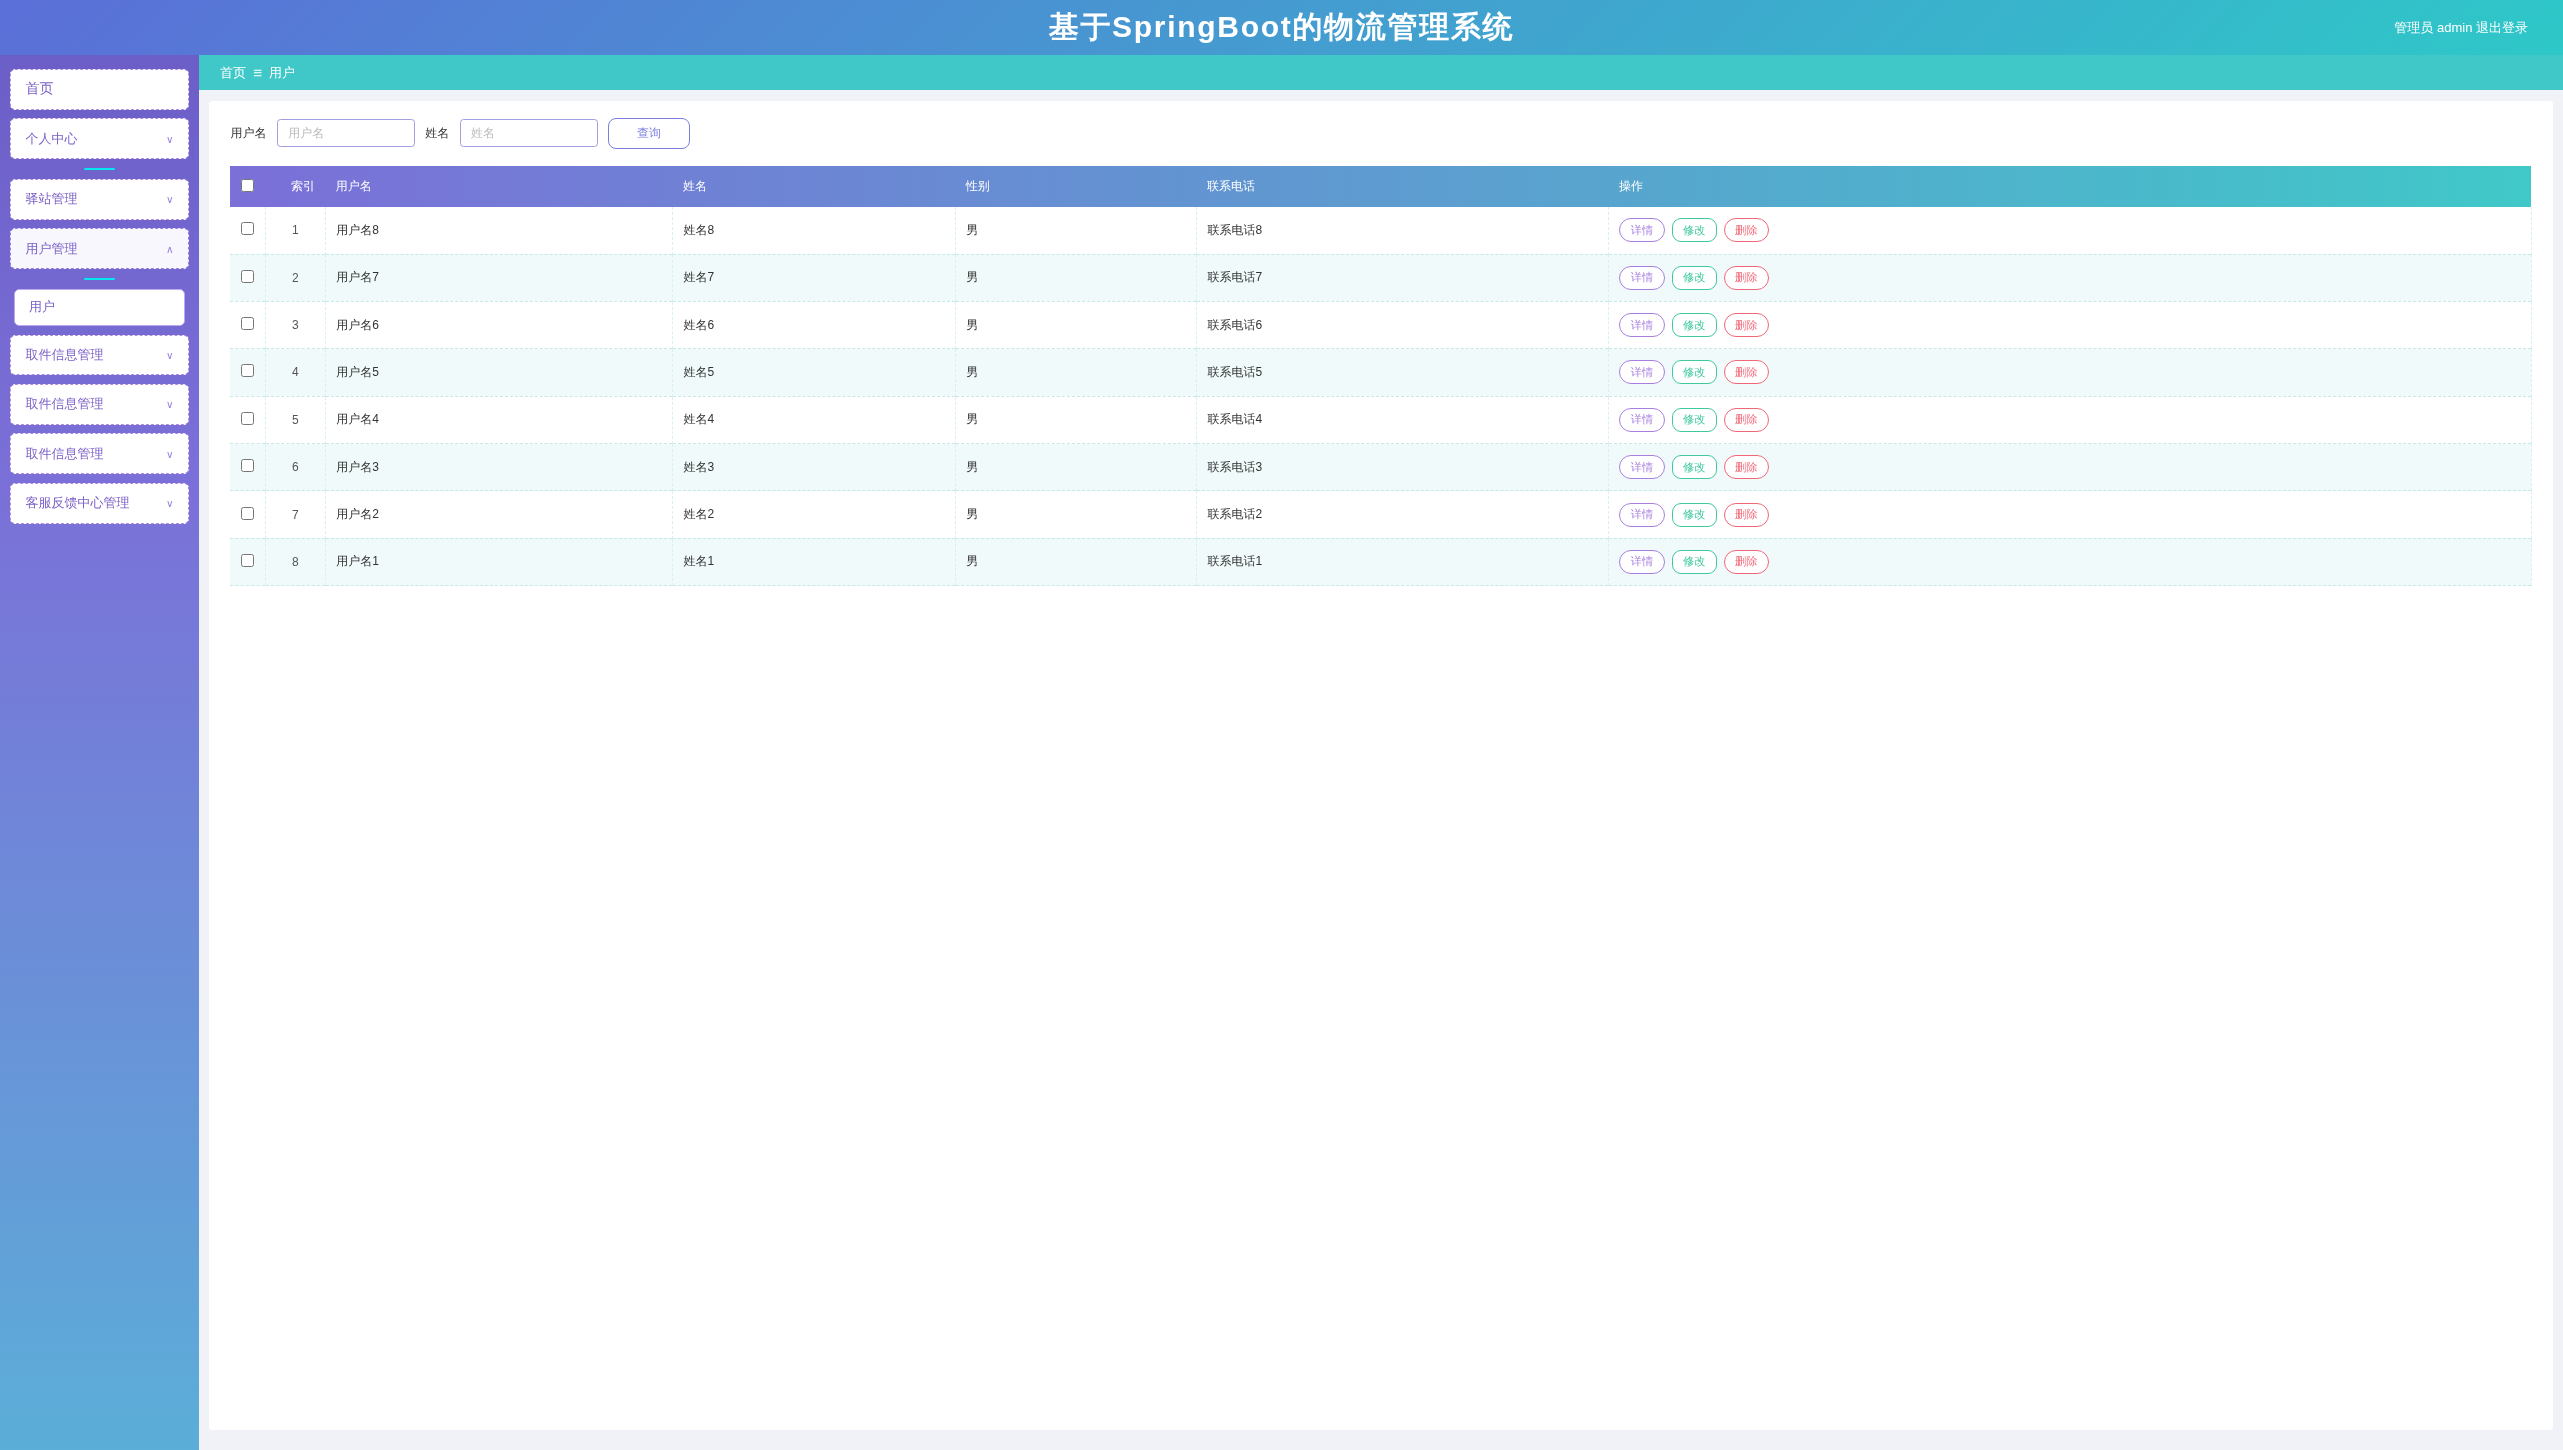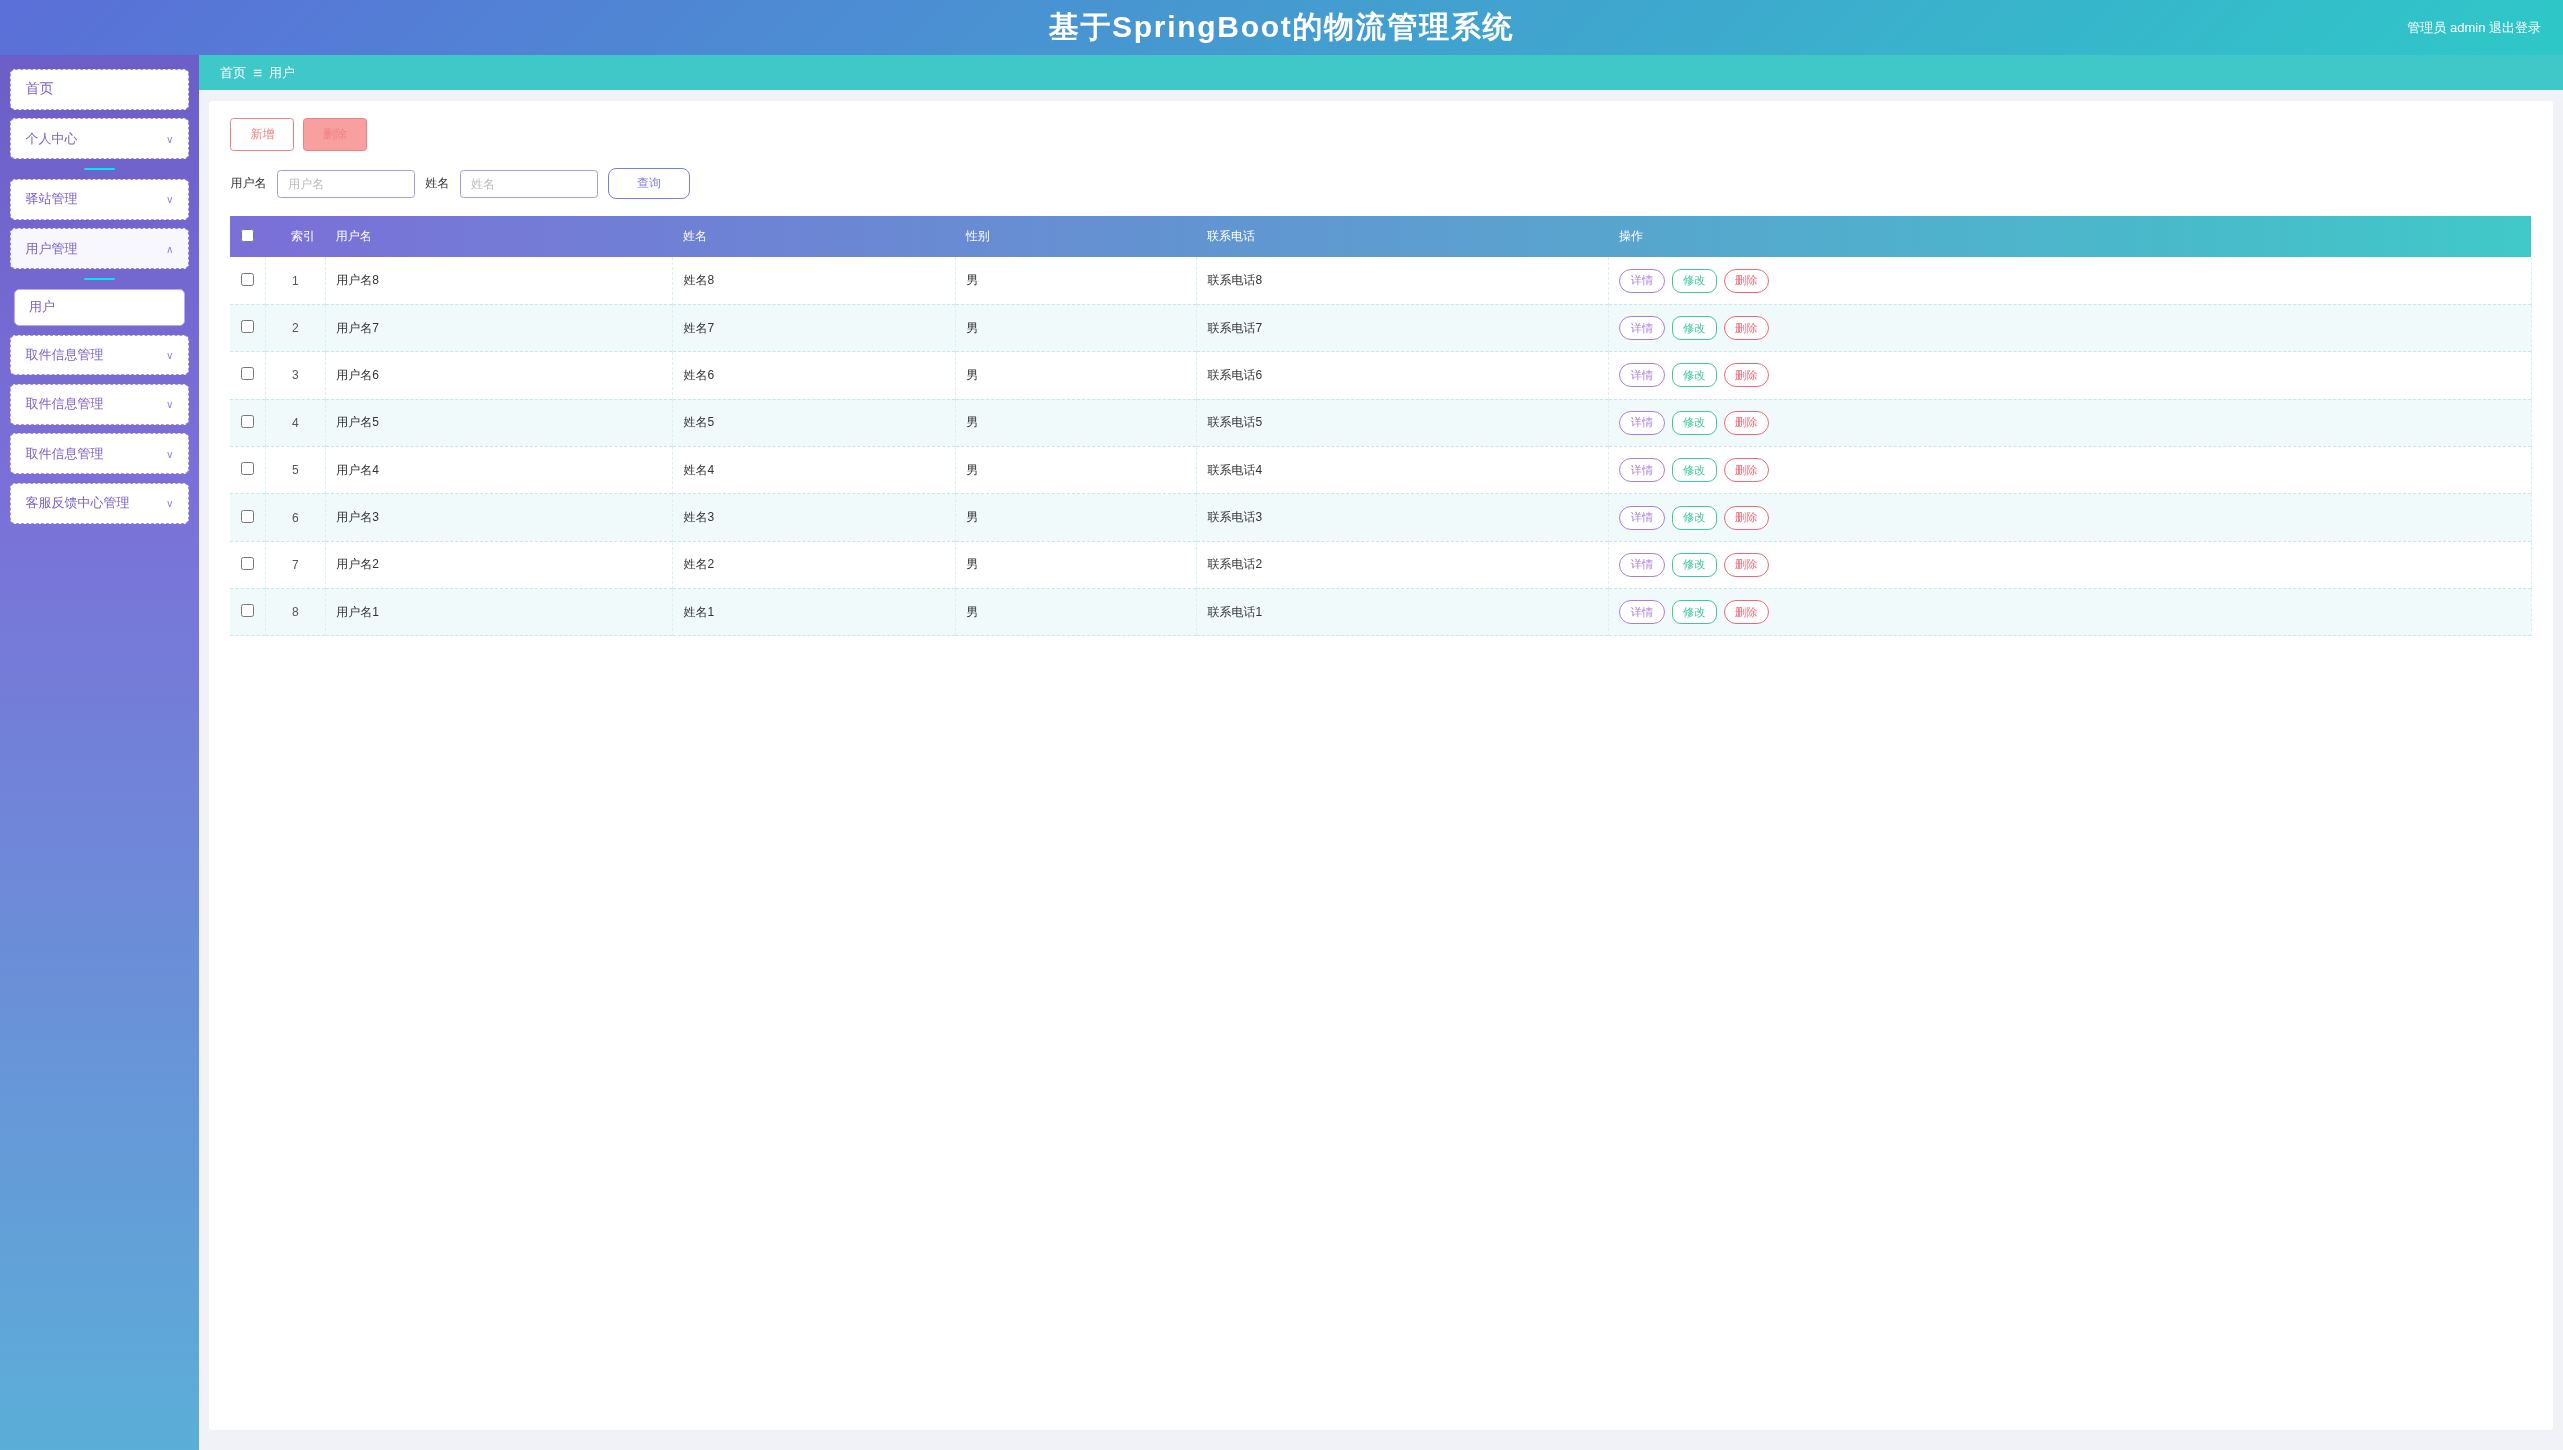--- a/index.html
+++ b/index.html
@@ -22,21 +22,21 @@
       flex-shrink: 0;
     }
     .header-title {
       color: white;
       font-size: 30px;
       font-weight: bold;
       letter-spacing: 1.7px;
     }
     .header-user {
       position: absolute;
-      right: 22px;
+      right: 35px;
       color: white;
       font-size: 13px;
     }
 
     
     .main-layout {
       display: flex;
       flex: 1;
     }
 
@@ -331,24 +331,20 @@
   <div class="content">
 
     <div class="breadcrumb-bar">
       <span>首页</span>
       <span class="breadcrumb-sep">≡</span>
       <span>用户</span>
     </div>
 
     <div class="content-area">
 
-      <div class="action-bar">
-        <button class="btn-add">新增</button>
-        <button class="btn-delete">删除</button>
-      </div>
 
       <div class="search-bar">
         <span class="search-label">用户名</span>
         <input class="search-input" type="text" placeholder="用户名" style="">
         <span class="search-label">姓名</span>
         <input class="search-input" type="text" placeholder="姓名" style="">
         <button class="btn-search">查询</button>
       </div>
 
       <table class="data-table">

